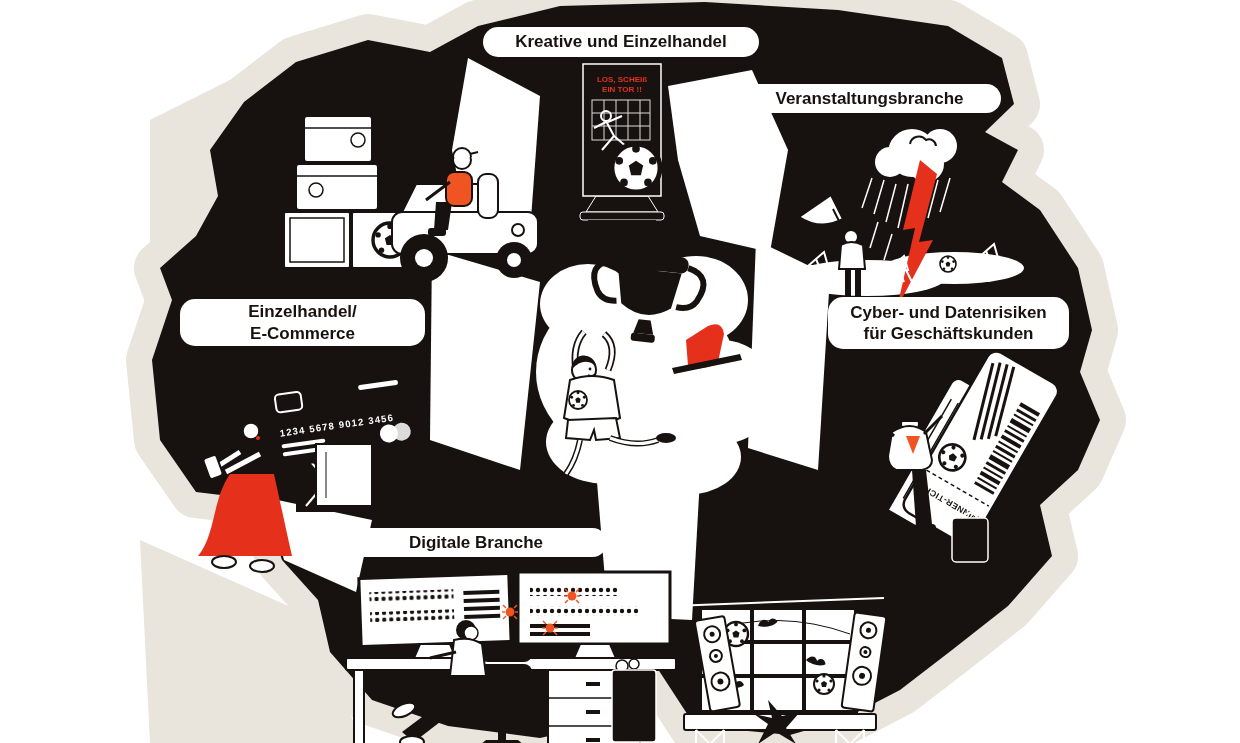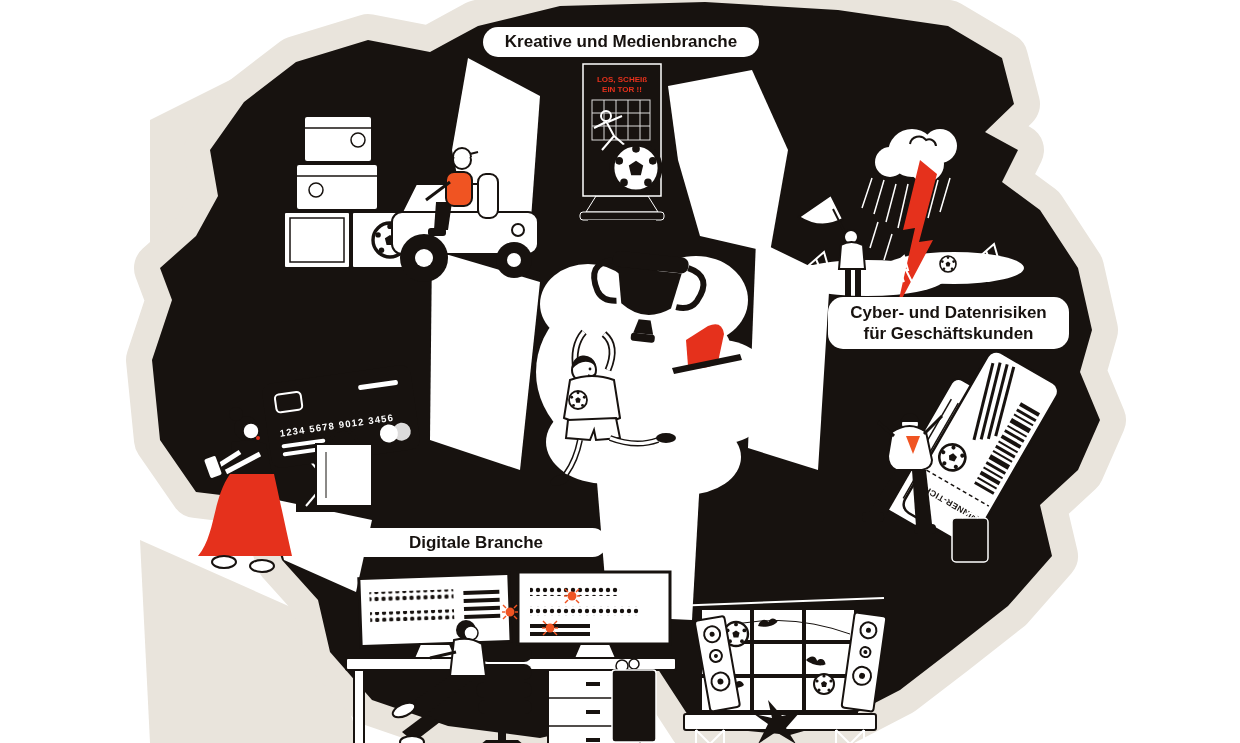--- a/index.html
+++ b/index.html
@@ -407,21 +407,28 @@
           <line x1="52" y1="158" x2="24" y2="186"></line>
       <line x1="164" y1="158" x2="164" y2="186"></line>
           <line x1="192" y1="158" x2="192" y2="186"></line>
       <line x1="164" y1="158" x2="192" y2="186"></line>
           <line x1="192" y1="158" x2="164" y2="186"></line>
     </g>
   </g>
 </svg>
 
 <div class="pill" style="left:483px;top:27px;width:276px;height:30px">
-  <span>Kreative und Medienbranche</span>
+  <span>Kreative und Einzelhandel</span>
+</div>
+<div class="pill" style="left:738px;top:84px;width:263px;height:29px">
+  <span>Veranstaltungsbranche</span>
+</div>
+<div class="pill" style="left:180px;top:299px;width:245px;height:47px">
+  <span>Einzelhandel/</span>
+  <span>E-Commerce</span>
 </div>
 <div class="pill" style="left:345px;top:528px;width:262px;height:29px">
   <span>Digitale Branche</span>
 </div>
 <div class="pill" style="left:828px;top:297px;width:241px;height:52px">
   <span>Cyber- und Datenrisiken</span>
   <span>für Geschäftskunden</span>
 </div>
 </div>
 

